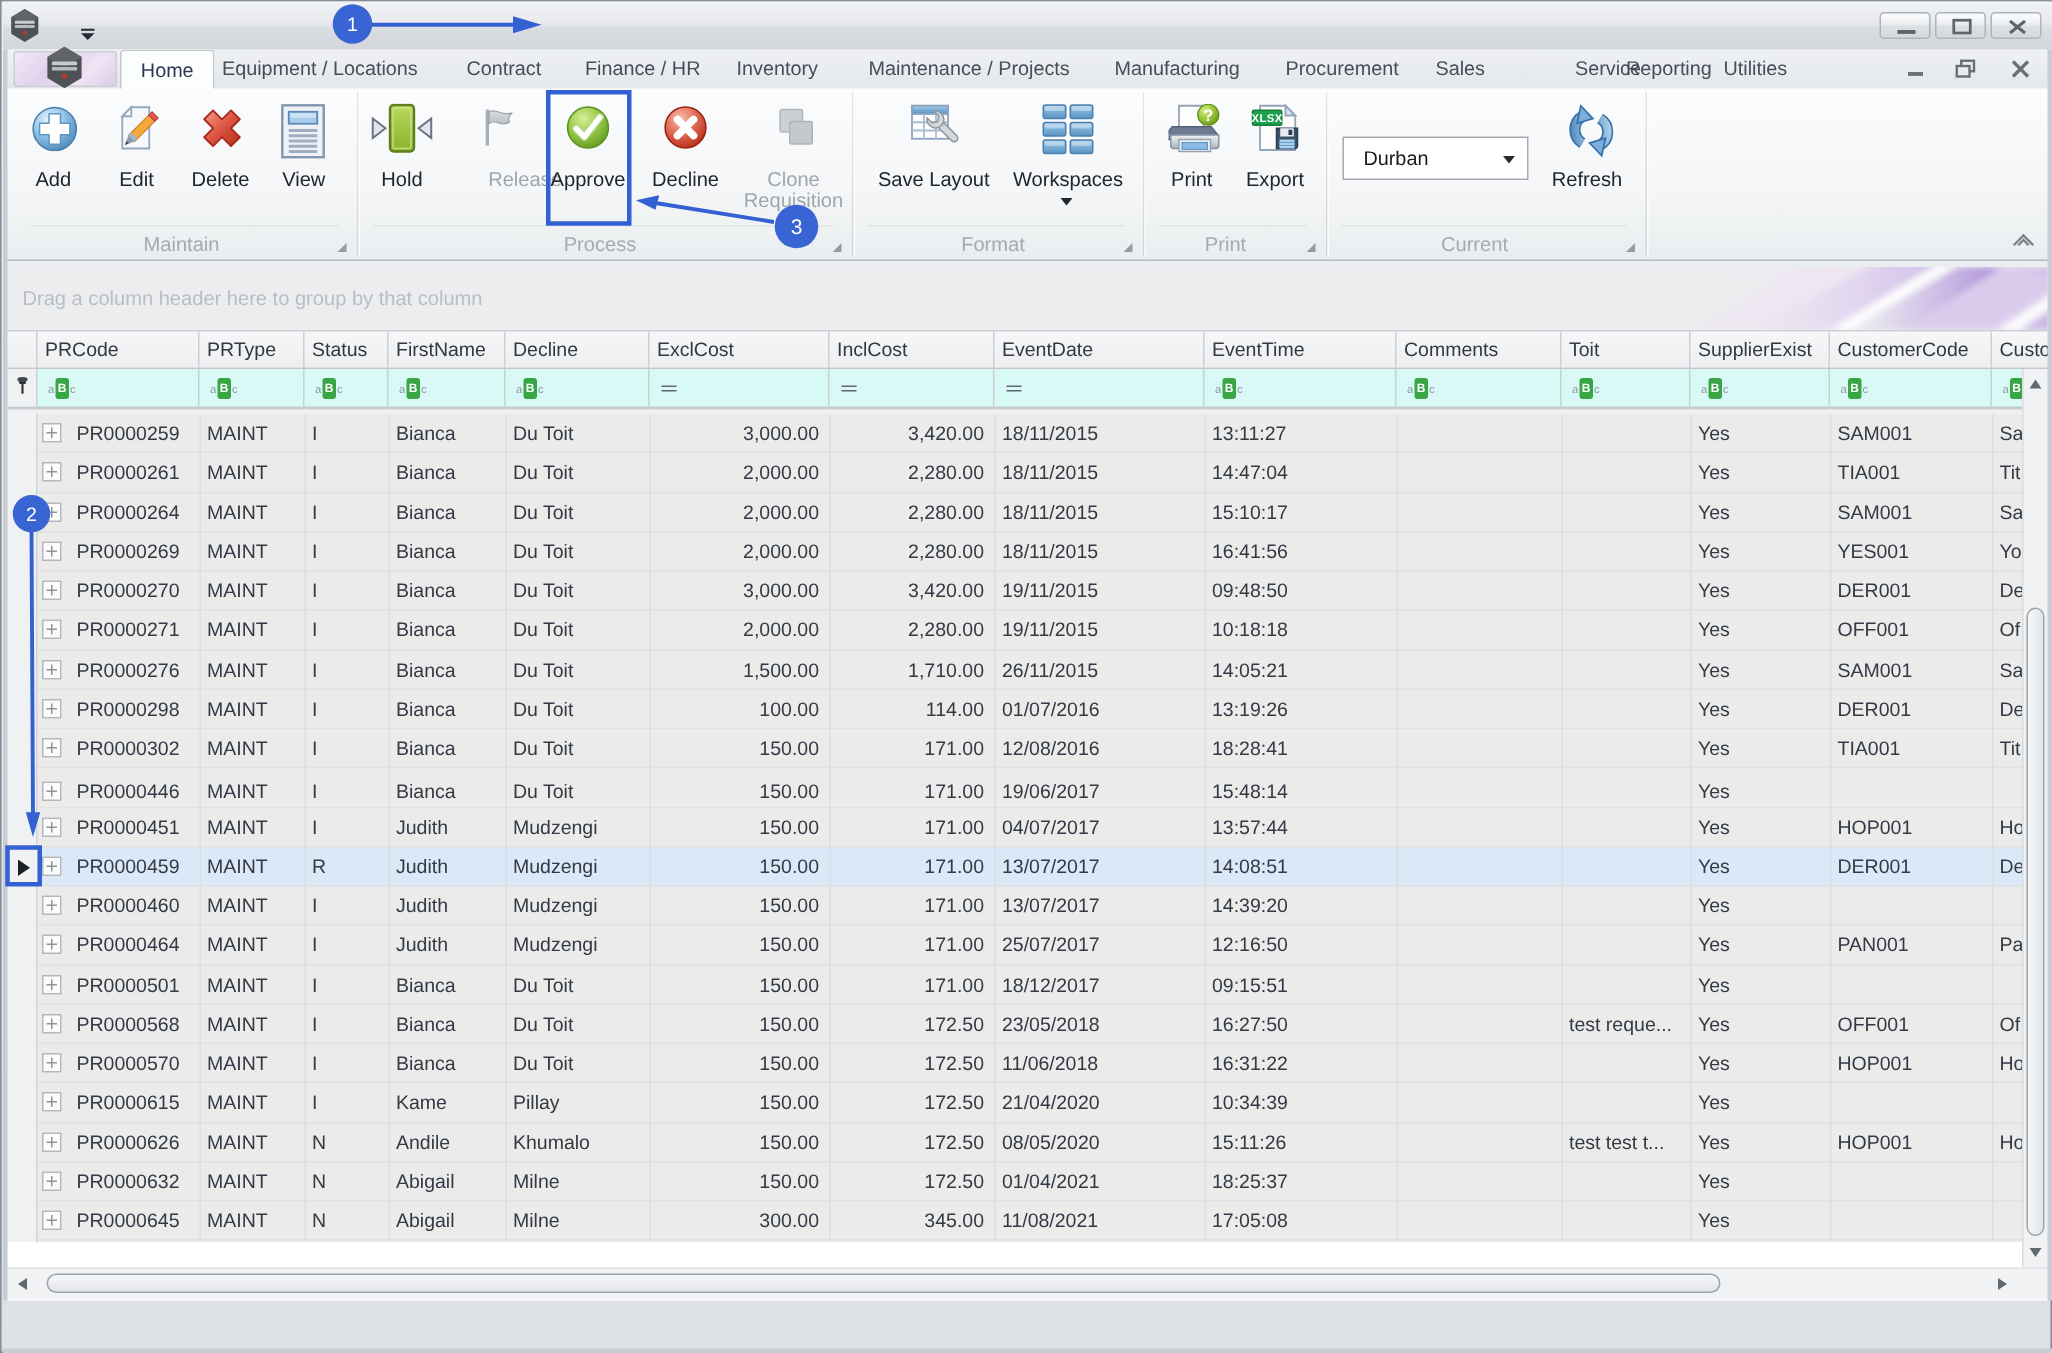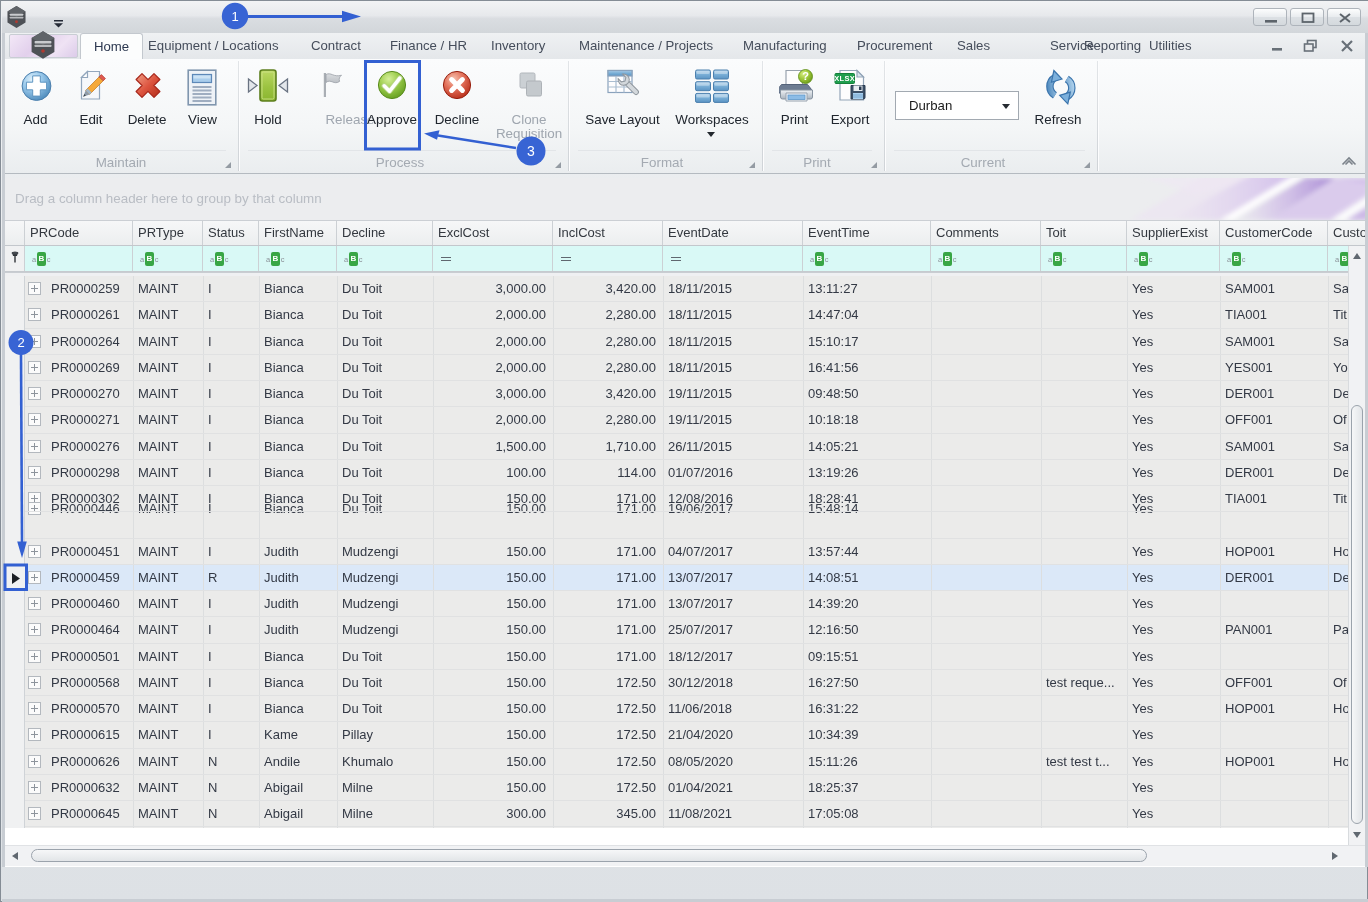--- a/index.html
+++ b/index.html
@@ -576,21 +576,21 @@
           <div class="cell" style="left:254px;width:78px">Bianca</div>
           <div class="cell" style="left:332px;width:96px">Du Toit</div>
           <div class="cell r" style="left:428px;width:120px">150.00</div>
           <div class="cell r" style="left:548px;width:110px">171.00</div>
           <div class="cell" style="left:658px;width:140px">12/08/2016</div>
           <div class="cell" style="left:798px;width:128px">18:28:41</div>
           <div class="cell" style="left:1122px;width:93px">Yes</div>
           <div class="cell" style="left:1215px;width:108px">TIA001</div>
           <div class="cell" style="left:1323px;width:133px">Tit</div>
         </div>
-        <div class="row" style="top:220px">
+        <div class="row" style="top:239px">
           <div class="exp"></div>
           <div class="cell" style="left:20px;width:108px;padding-left:26px">PR0000446</div>
           <div class="cell" style="left:128px;width:70px">MAINT</div>
           <div class="cell" style="left:198px;width:56px">I</div>
           <div class="cell" style="left:254px;width:78px">Bianca</div>
           <div class="cell" style="left:332px;width:96px">Du Toit</div>
           <div class="cell r" style="left:428px;width:120px">150.00</div>
           <div class="cell r" style="left:548px;width:110px">171.00</div>
           <div class="cell" style="left:658px;width:140px">19/06/2017</div>
           <div class="cell" style="left:798px;width:128px">15:48:14</div>
@@ -669,21 +669,21 @@
         </div>
         <div class="row" style="top:393.75px">
           <div class="exp"></div>
           <div class="cell" style="left:20px;width:108px;padding-left:26px">PR0000568</div>
           <div class="cell" style="left:128px;width:70px">MAINT</div>
           <div class="cell" style="left:198px;width:56px">I</div>
           <div class="cell" style="left:254px;width:78px">Bianca</div>
           <div class="cell" style="left:332px;width:96px">Du Toit</div>
           <div class="cell r" style="left:428px;width:120px">150.00</div>
           <div class="cell r" style="left:548px;width:110px">172.50</div>
-          <div class="cell" style="left:658px;width:140px">30/12/2018</div>
+          <div class="cell" style="left:658px;width:140px">23/05/2018</div>
           <div class="cell" style="left:798px;width:128px">16:27:50</div>
           <div class="cell" style="left:1036px;width:86px">test reque...</div>
           <div class="cell" style="left:1122px;width:93px">Yes</div>
           <div class="cell" style="left:1215px;width:108px">OFF001</div>
           <div class="cell" style="left:1323px;width:133px">Of</div>
         </div>
         <div class="row" style="top:420.0px">
           <div class="exp"></div>
           <div class="cell" style="left:20px;width:108px;padding-left:26px">PR0000570</div>
           <div class="cell" style="left:128px;width:70px">MAINT</div>

